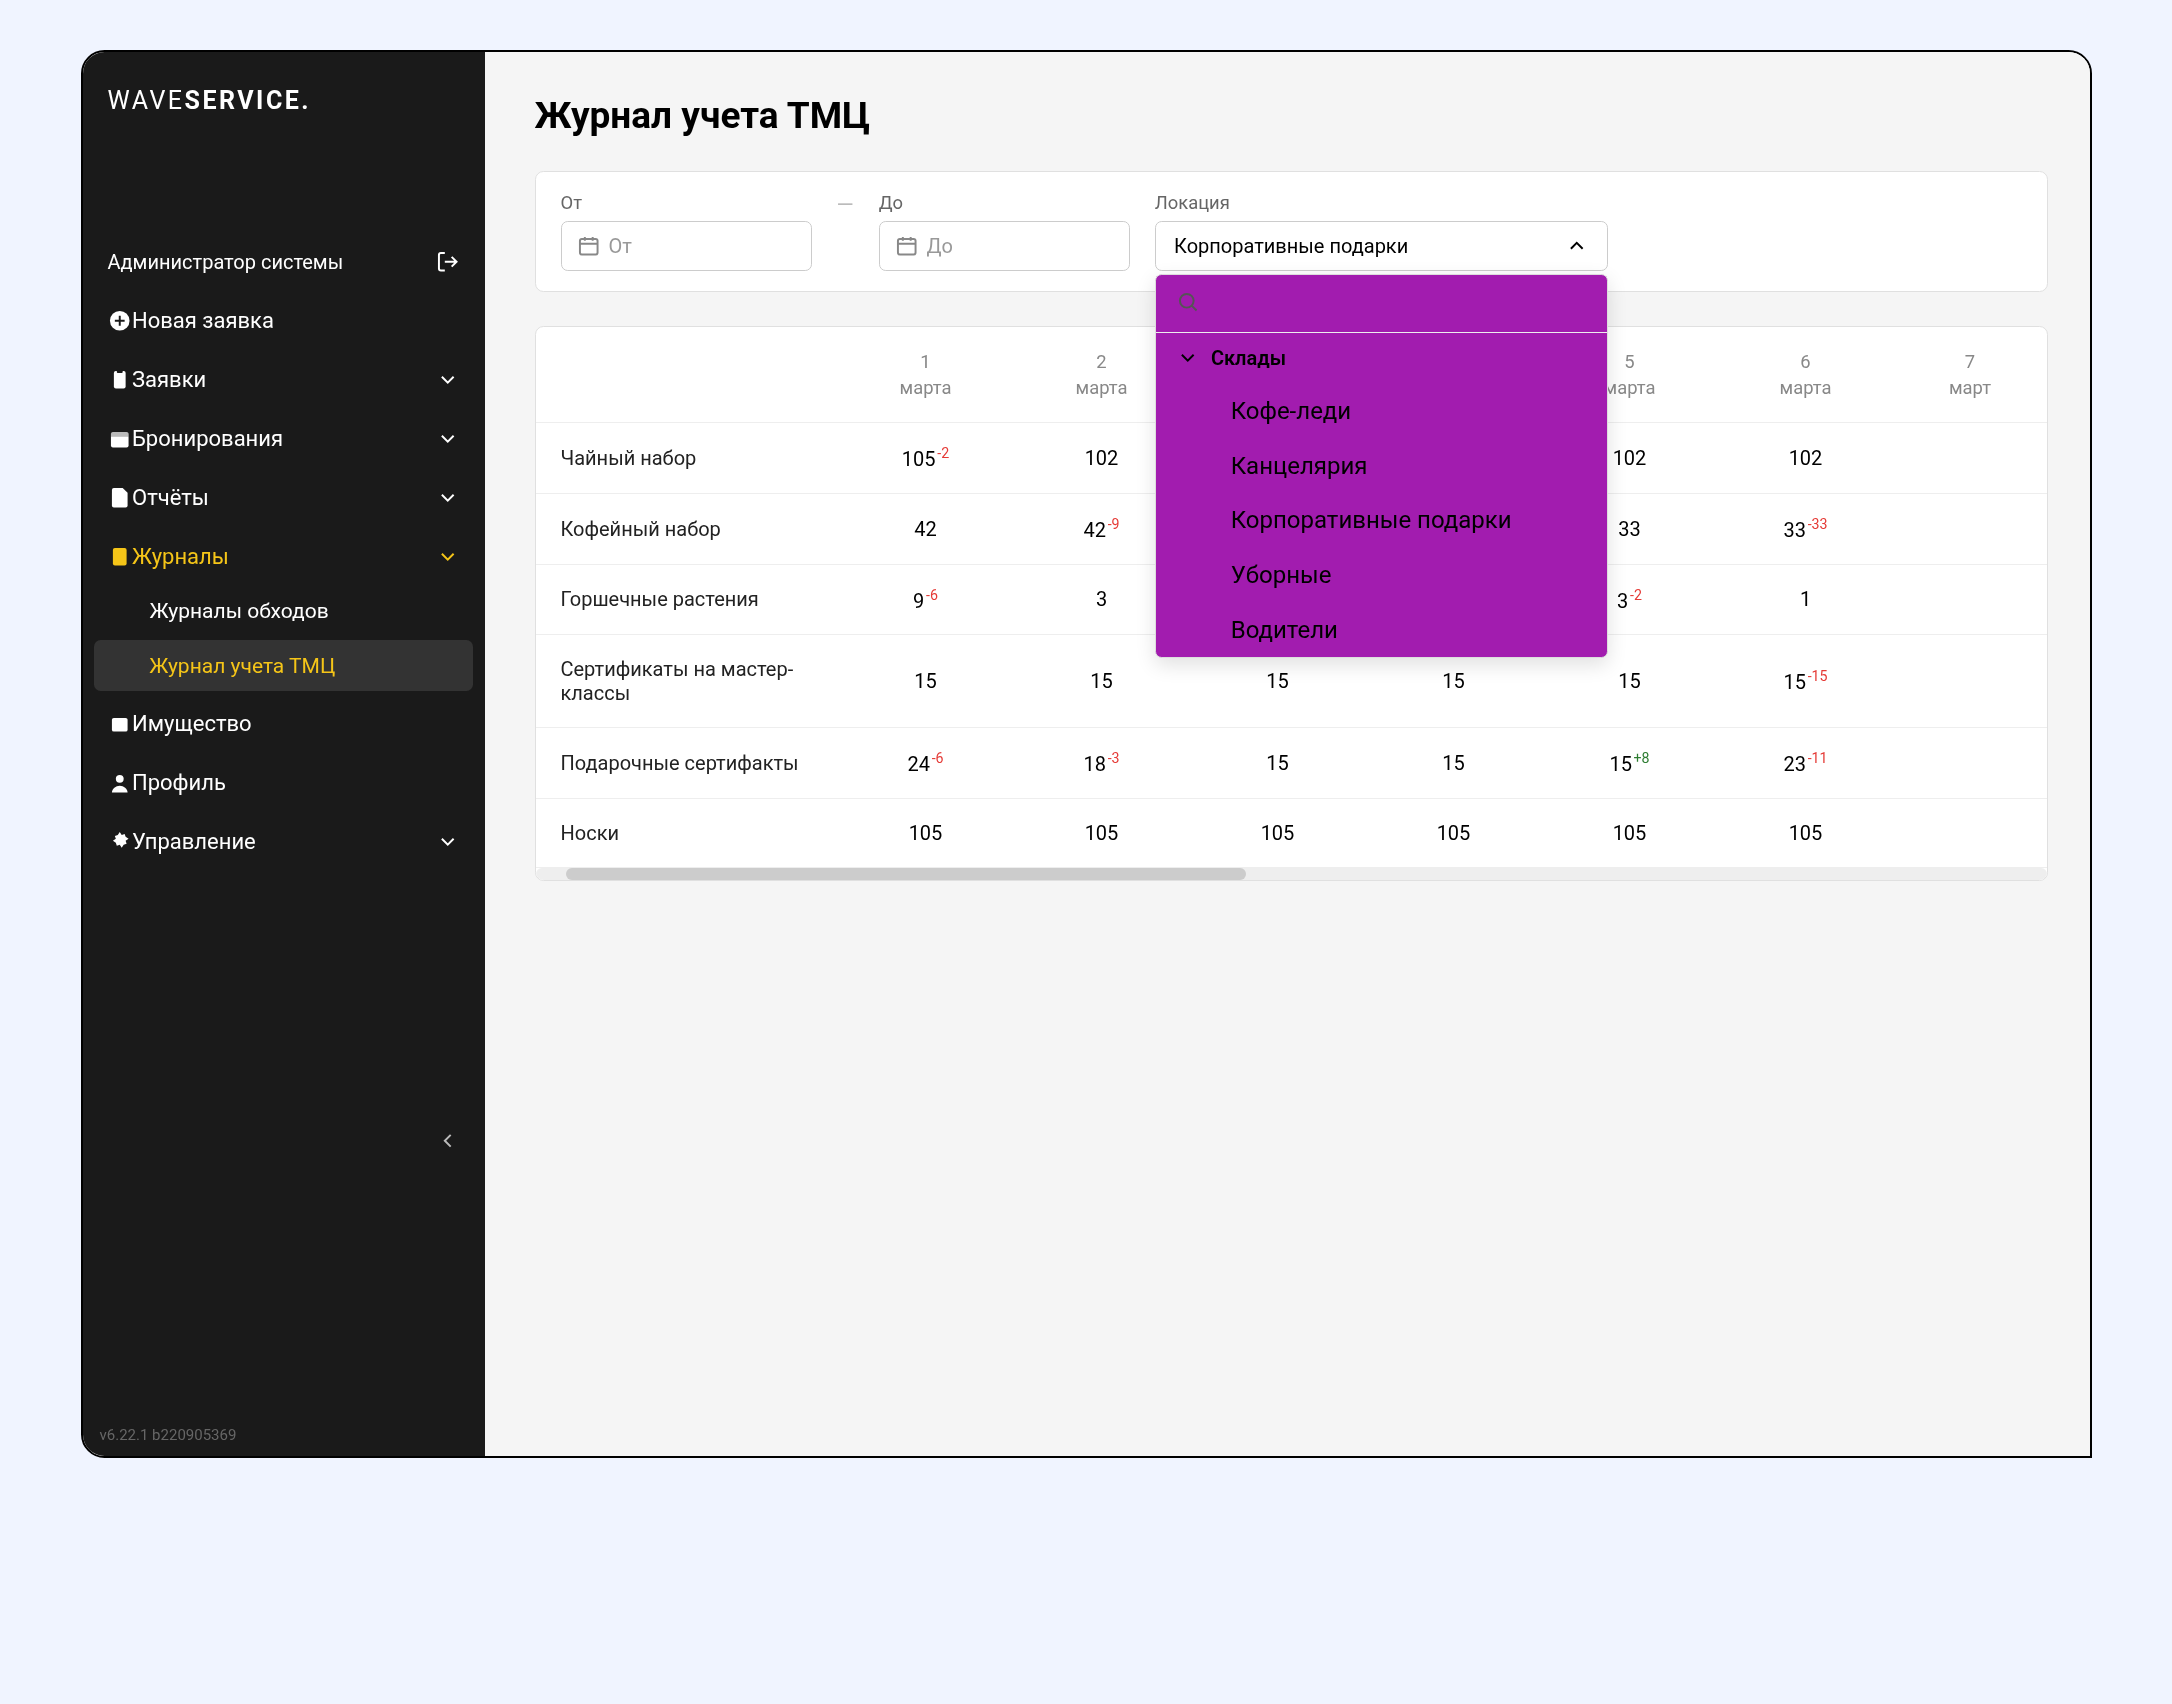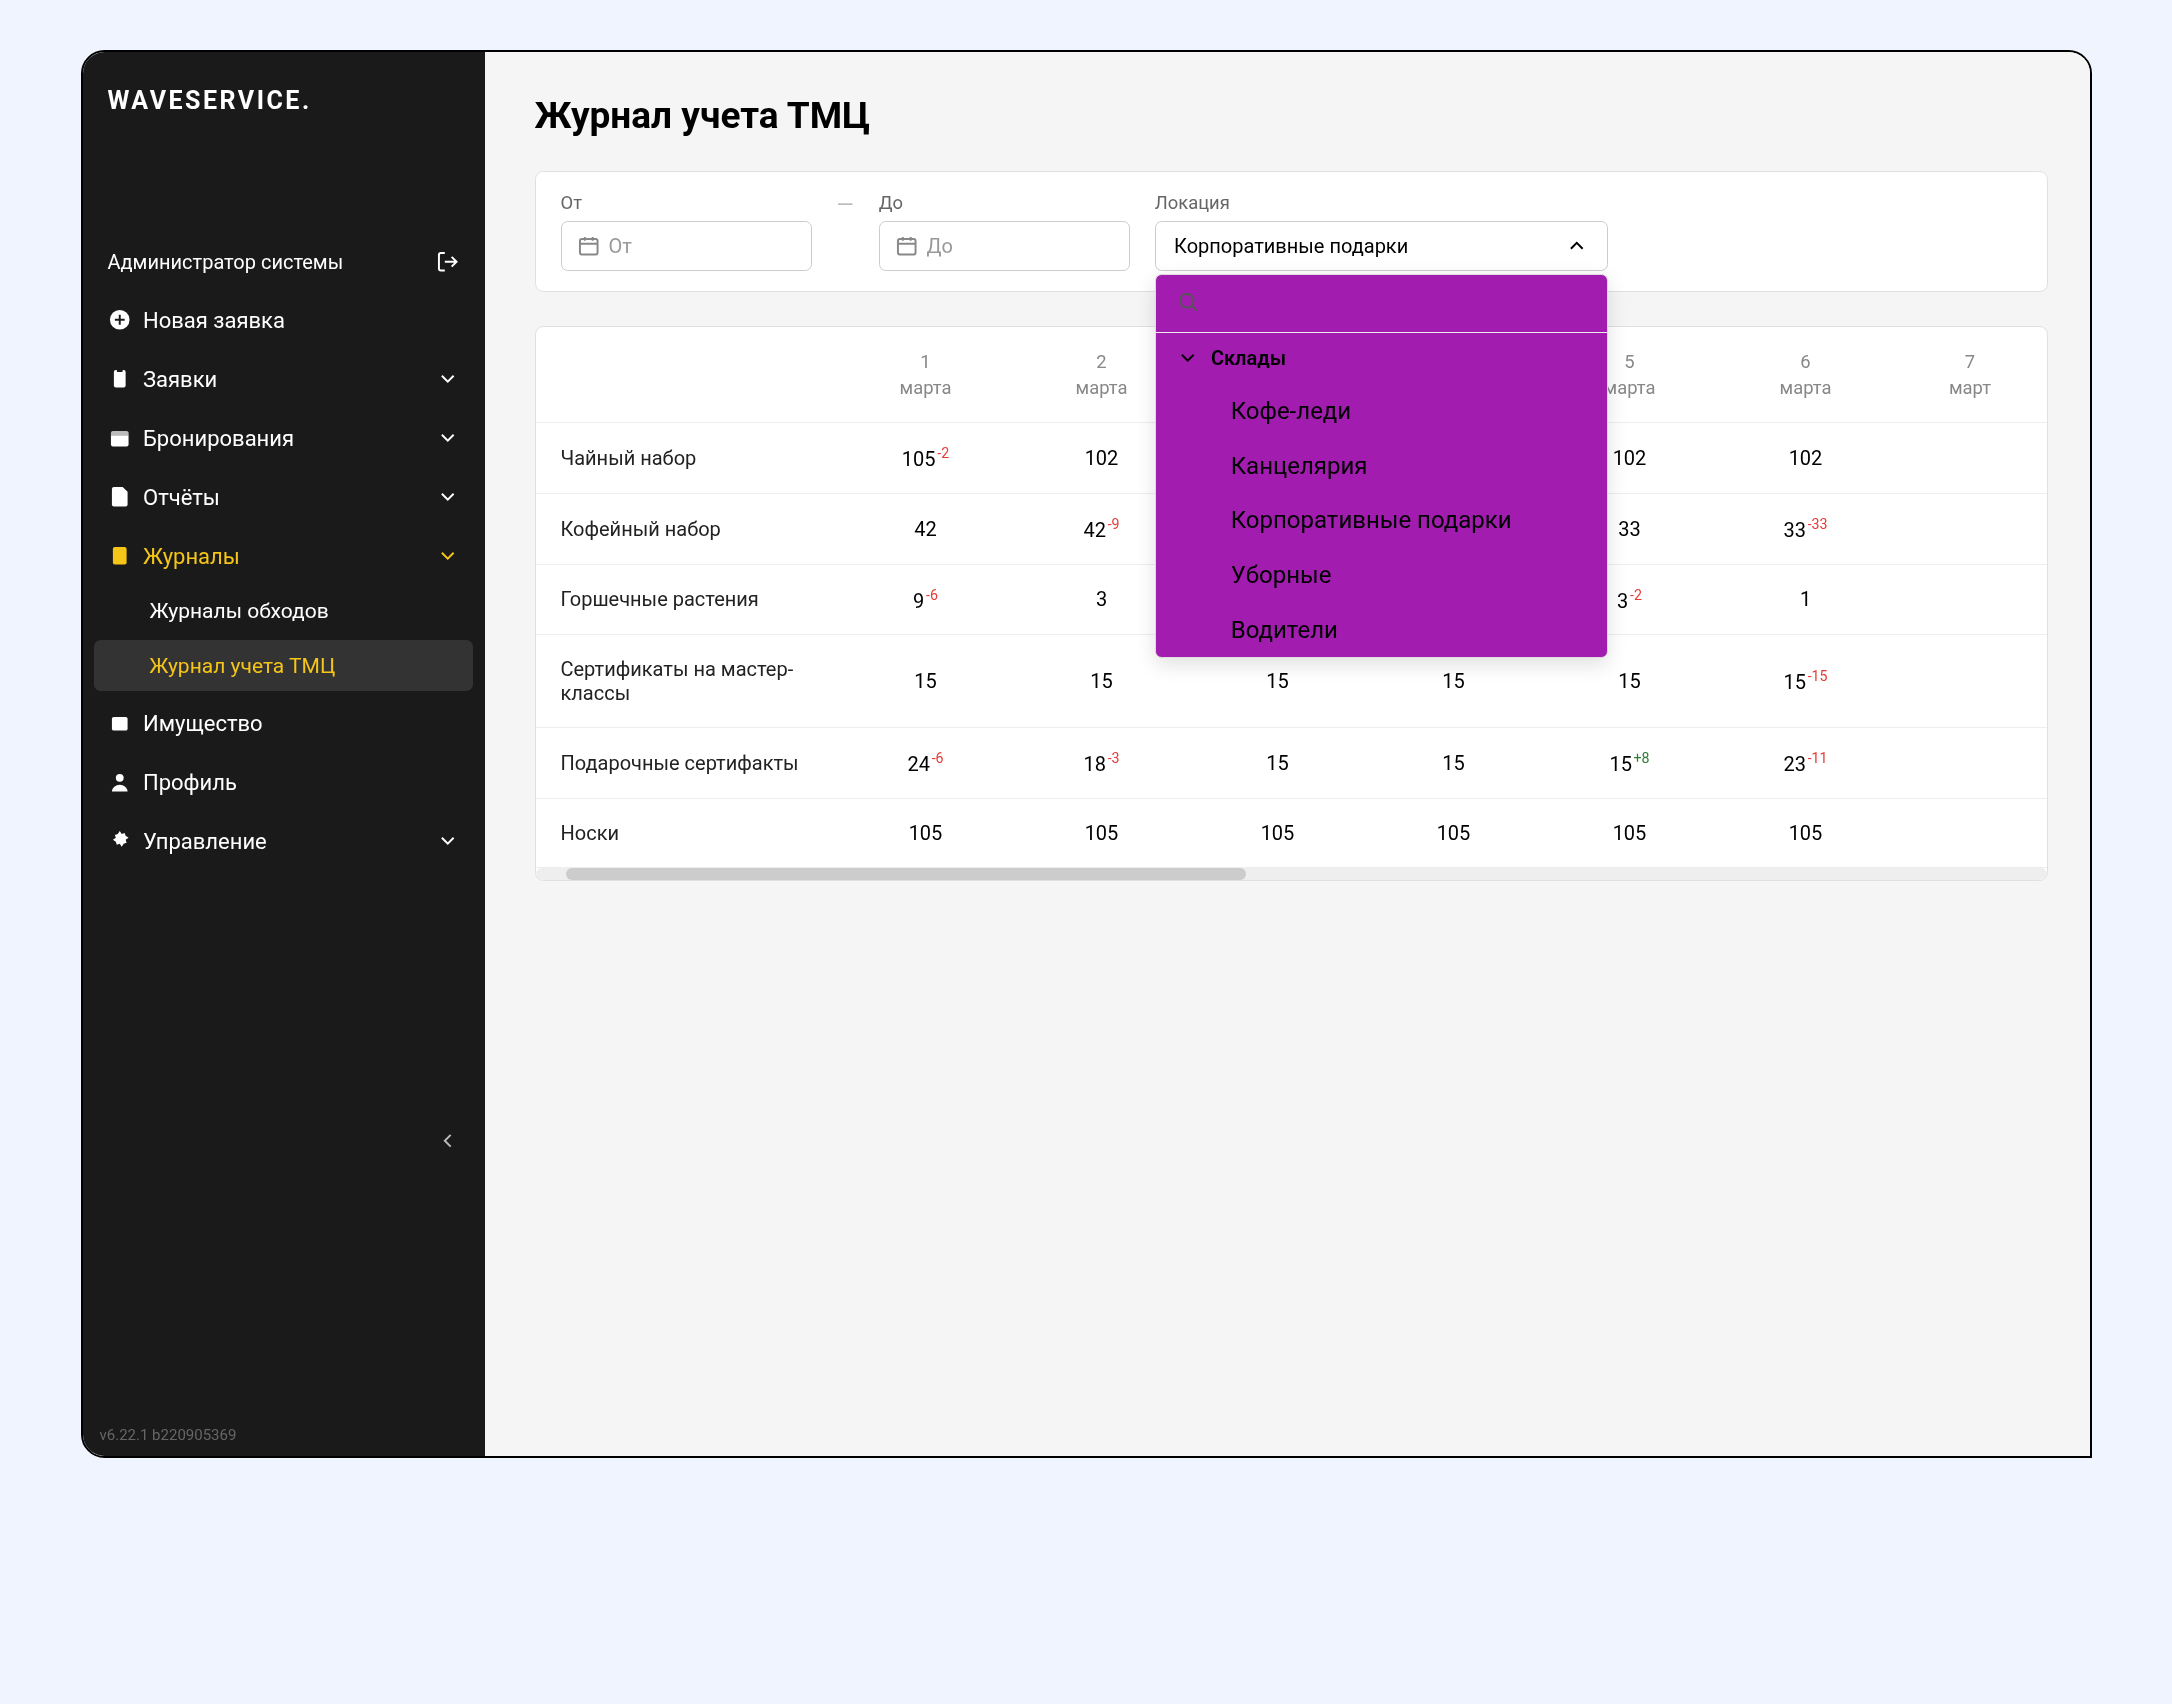--- a/index.html
+++ b/index.html
@@ -1,23 +1,23 @@
 <!DOCTYPE html>
 <html style="font-size:13.4px"><head>
 <meta charset="utf-8">
 <style>
 *{box-sizing:border-box;margin:0;padding:0;font-family:-apple-system,BlinkMacSystemFont,"Segoe UI",Roboto,sans-serif}
 body{background:#f0f4ff;padding:50px 34px;min-height:100vh}
 .app-frame{background:#fff;border:2.5px solid #000;border-radius:23.5px 23.5px 0 23.5px;overflow:hidden;position:relative;margin:0 auto;max-width:2011px;height:1408px;display:flex}
 .sidebar{width:402px;background:#1a1a1a;color:#fff;display:flex;flex-direction:column;flex-shrink:0}
 .logo{padding:34px 25px;font-size:25px;letter-spacing:2.5px}
-.logo .w1{font-weight:700}
+.logo .w1{font-weight:400}
 .logo .w2{font-weight:700}
 .user-row{display:flex;justify-content:space-between;padding:17px 25px;font-size:20px}
-.nav-item{display:flex;padding:17px 25px;font-size:22px;cursor:pointer;gap:12px}
+.nav-item{display:flex;align-items:center;padding:17px 25px;font-size:22px;cursor:pointer;gap:1px}
 .nav-item.active{color:#f5c518}
 .nav-item .chev{margin-left:auto}
 .nav-sub{padding:13.4px 25px 13.4px 67px;font-size:21px;cursor:pointer}
 .nav-sub.selected{background:#333;color:#f5c518;border-radius:6.7px;margin:3.4px 11.7px 3.4px 11.7px;padding-left:55px}
 .version{padding:11.7px 17px;font-size:15px;color:#666;margin-top:auto}
 .collapse-hint{text-align:right;padding:10px 25px;color:#bbb;font-size:18.4px}
 .main{flex:1;background:#f5f5f5;padding:42px 42px 42px 50px;position:relative;overflow:hidden}
 h1{font-size:37px;font-weight:700;margin-bottom:34px}
 .filters{background:#fff;border:0.8px solid #e0e0e0;border-radius:8.4px;padding:20px 25px;display:flex;gap:25px;align-items:flex-start;margin-bottom:34px}
 .fgroup{display:flex;flex-direction:column;gap:8.4px}

